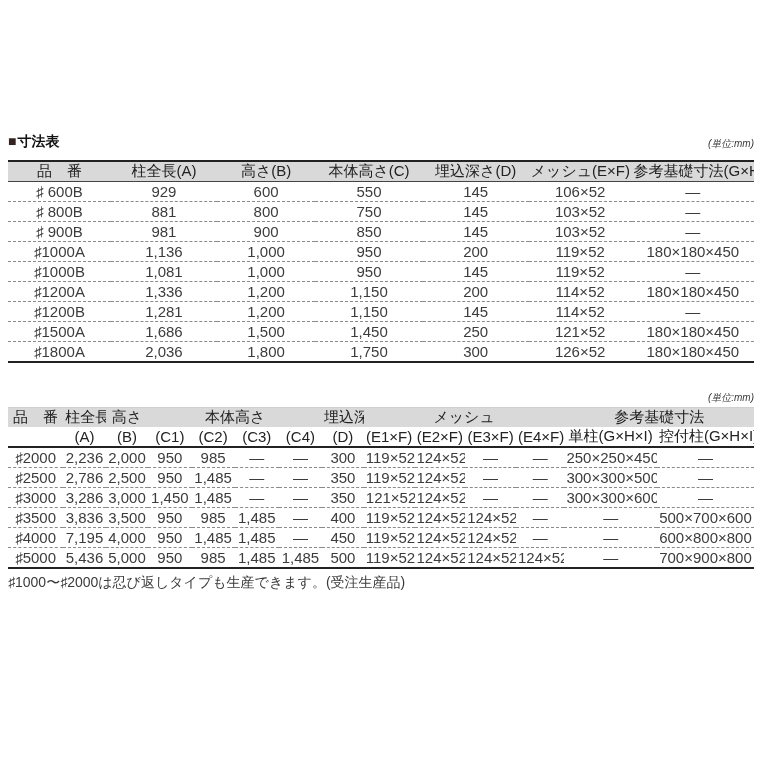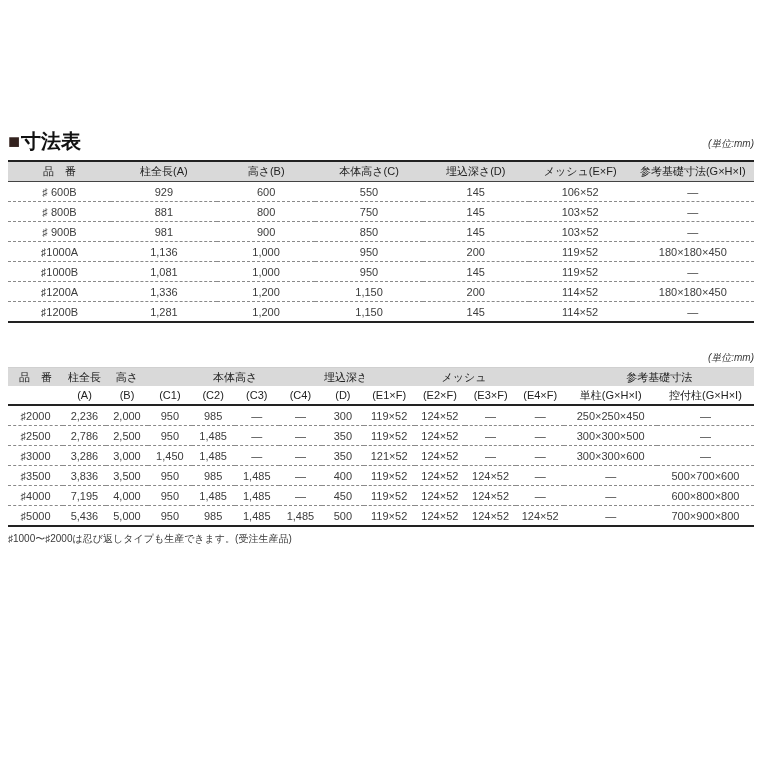--- a/index.html
+++ b/index.html
@@ -19,40 +19,40 @@
     width: 746px;
   }
   .heading-row {
     display: flex;
     justify-content: space-between;
     align-items: flex-end;
     margin-bottom: 9px;
   }
   .page-title {
     margin: 0;
-    font-size: 20px;
+    font-size: 14px;
     font-weight: bold;
     color: #111;
     line-height: 20px;
   }
   .title-marker {
     color: #33221e;
     margin-right: 1px;
   }
   .unit {
     font-size: 10px;
     color: #3a3a3a;
     line-height: 14px;
     font-style: italic;
   }
   table.t {
     width: 100%;
     border-collapse: collapse;
     table-layout: fixed;
-    font-size: 11px;
+    font-size: 15px;
     color: #3c3c3c;
   }
   table.t th, table.t td {
     padding: 0 2px;
     text-align: center;
     vertical-align: middle;
     height: 19px;
     font-weight: normal;
     overflow: hidden;
     white-space: nowrap;
@@ -91,21 +91,21 @@
     background: #ffffff;
     color: #222;
     height: 18px;
     border-bottom: 2px solid #222;
   }
   table.t2 tbody tr + tr td {
     border-top: 1px dashed #8a8a8a;
   }
   .footnote {
     margin-top: 5px;
-    font-size: 10px;
+    font-size: 14px;
     color: #3a3a3a;
   }
 </style>
 </head>
 <body>
 
 <div class="page">
 
   <div class="heading-row">
     <h1 class="page-title"><span class="title-marker">■</span><span>寸法表</span></h1>
@@ -189,20 +189,38 @@
           <td>180×180×450</td>
         </tr>
         <tr>
           <td>♯1200B</td>
           <td>1,281</td>
           <td>1,200</td>
           <td>1,150</td>
           <td>145</td>
           <td>114×52</td>
           <td>—</td>
+        </tr>
+        <tr>
+          <td>♯1500A</td>
+          <td>1,686</td>
+          <td>1,500</td>
+          <td>1,450</td>
+          <td>250</td>
+          <td>121×52</td>
+          <td>180×180×450</td>
+        </tr>
+        <tr>
+          <td>♯1800A</td>
+          <td>2,036</td>
+          <td>1,800</td>
+          <td>1,750</td>
+          <td>300</td>
+          <td>126×52</td>
+          <td>180×180×450</td>
         </tr>
       </tbody>
   </table>
 
   <div class="unit-row">
     <span class="unit">(単位:mm)</span>
   </div>
 
   <table class="t t2">
     <colgroup>

